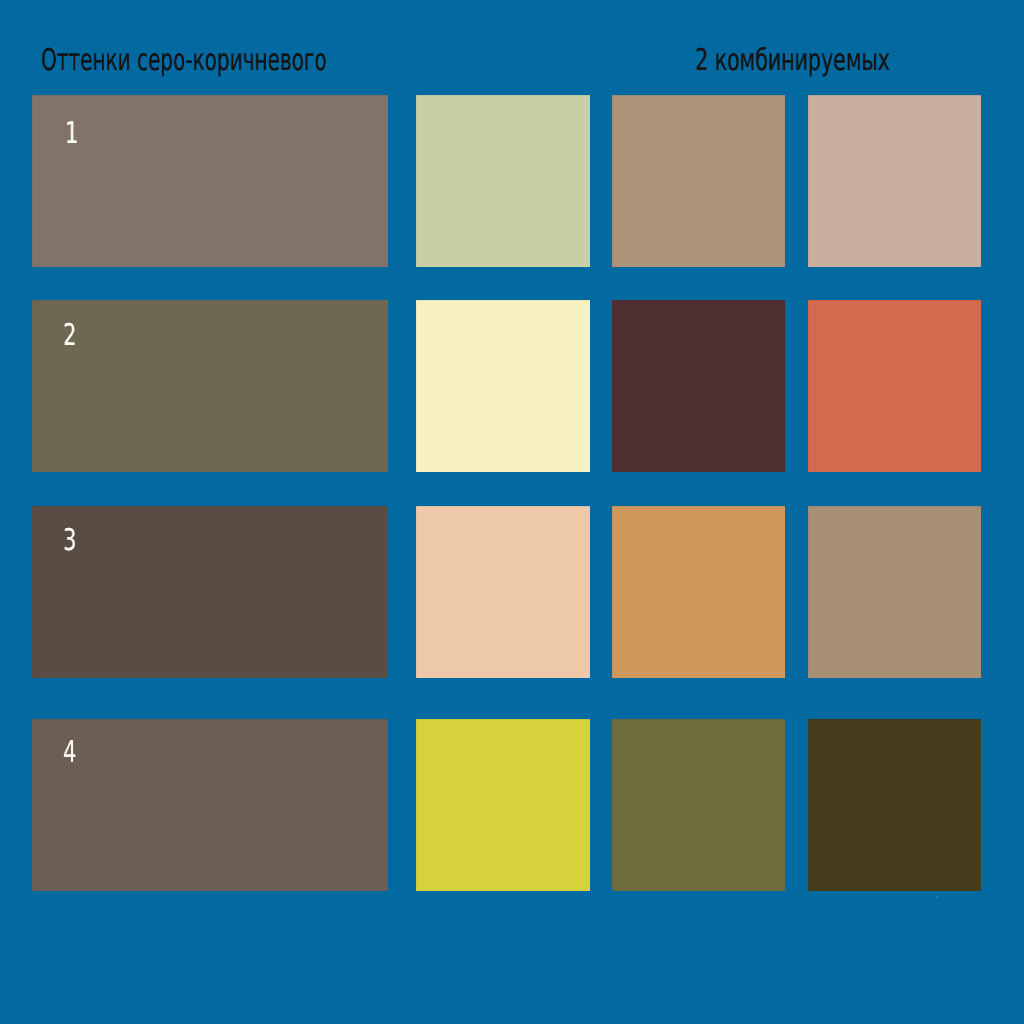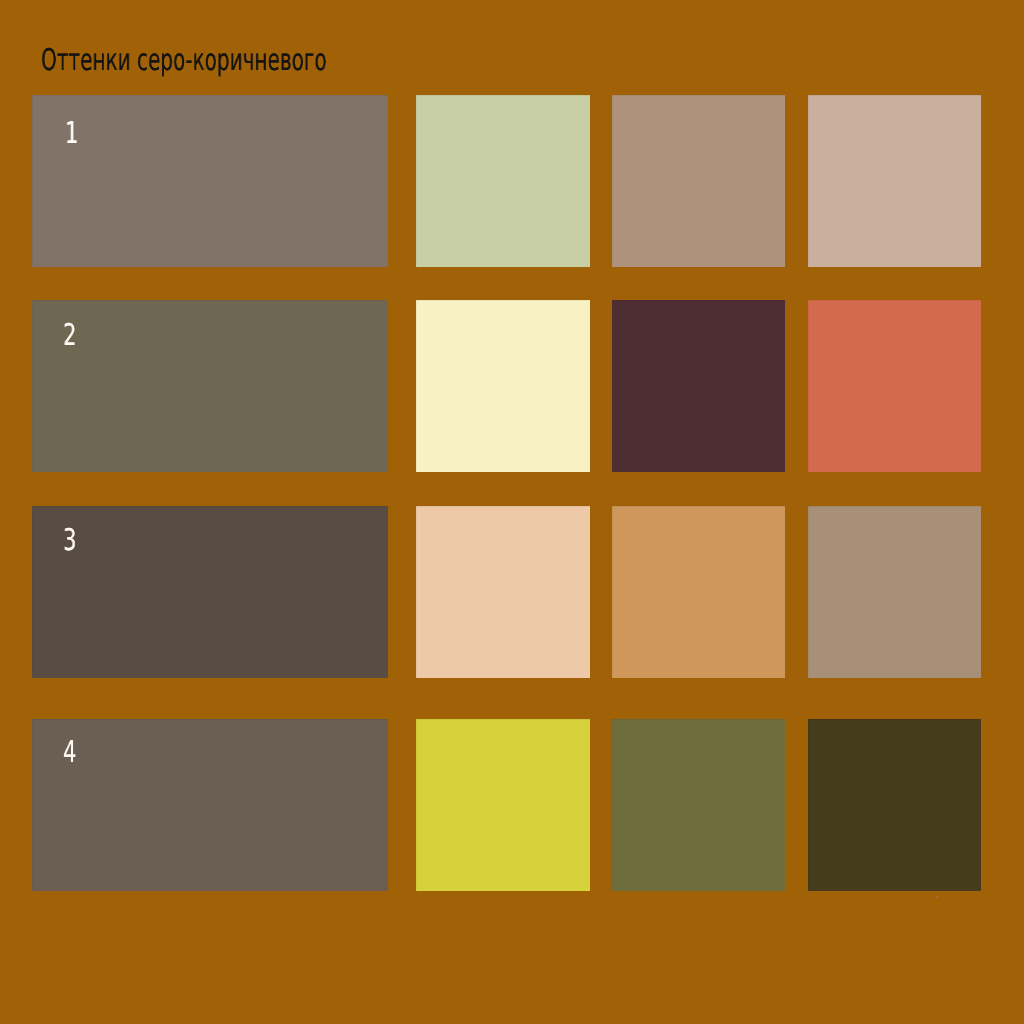--- a/index.html
+++ b/index.html
@@ -13,21 +13,21 @@
     height: 1024px;
     overflow: hidden;
     font-family: "DejaVu Sans Condensed", "DejaVu Sans", sans-serif;
     -webkit-font-smoothing: antialiased;
     text-rendering: geometricPrecision;
   }
   #palette-board {
     position: relative;
     width: 1024px;
     height: 1024px;
-    background: #a16207;
+    background: #0369a1;
     overflow: hidden;
   }
 
   
   .col-header {
     position: absolute;
     top: 46px;
     font-size: 30px;
     line-height: 30px;
     color: #141414;
@@ -92,20 +92,21 @@
     background: #87858a;
     opacity: 0.55;
   }
 </style>
 </head>
 <body style="background-color: rgb(255, 255, 255);">
 
 <div id="palette-board">
 
   <div class="col-header" id="column-header-shades"><span class="narrow">Оттенки серо-коричневого</span></div>
+  <div class="col-header" id="column-header-combinable"><span class="narrow">2 комбинируемых</span></div>
 
   <div id="swatch-grid">
 
     <div class="swatch c1 r1" style="background-color: rgb(129, 115, 103);"></div>
     <div class="swatch c2 r1" style="background-color: rgb(201, 207, 164);"></div>
     <div class="swatch c3 r1" style="background-color: rgb(174, 147, 122);"></div>
     <div class="swatch c4 r1" style="background-color: rgb(203, 175, 158);"></div>
 
     <div class="swatch c1 r2" style="background-color: rgb(110, 104, 83);"></div>
     <div class="swatch c2 r2" style="background-color: rgb(247, 241, 196);"></div>

